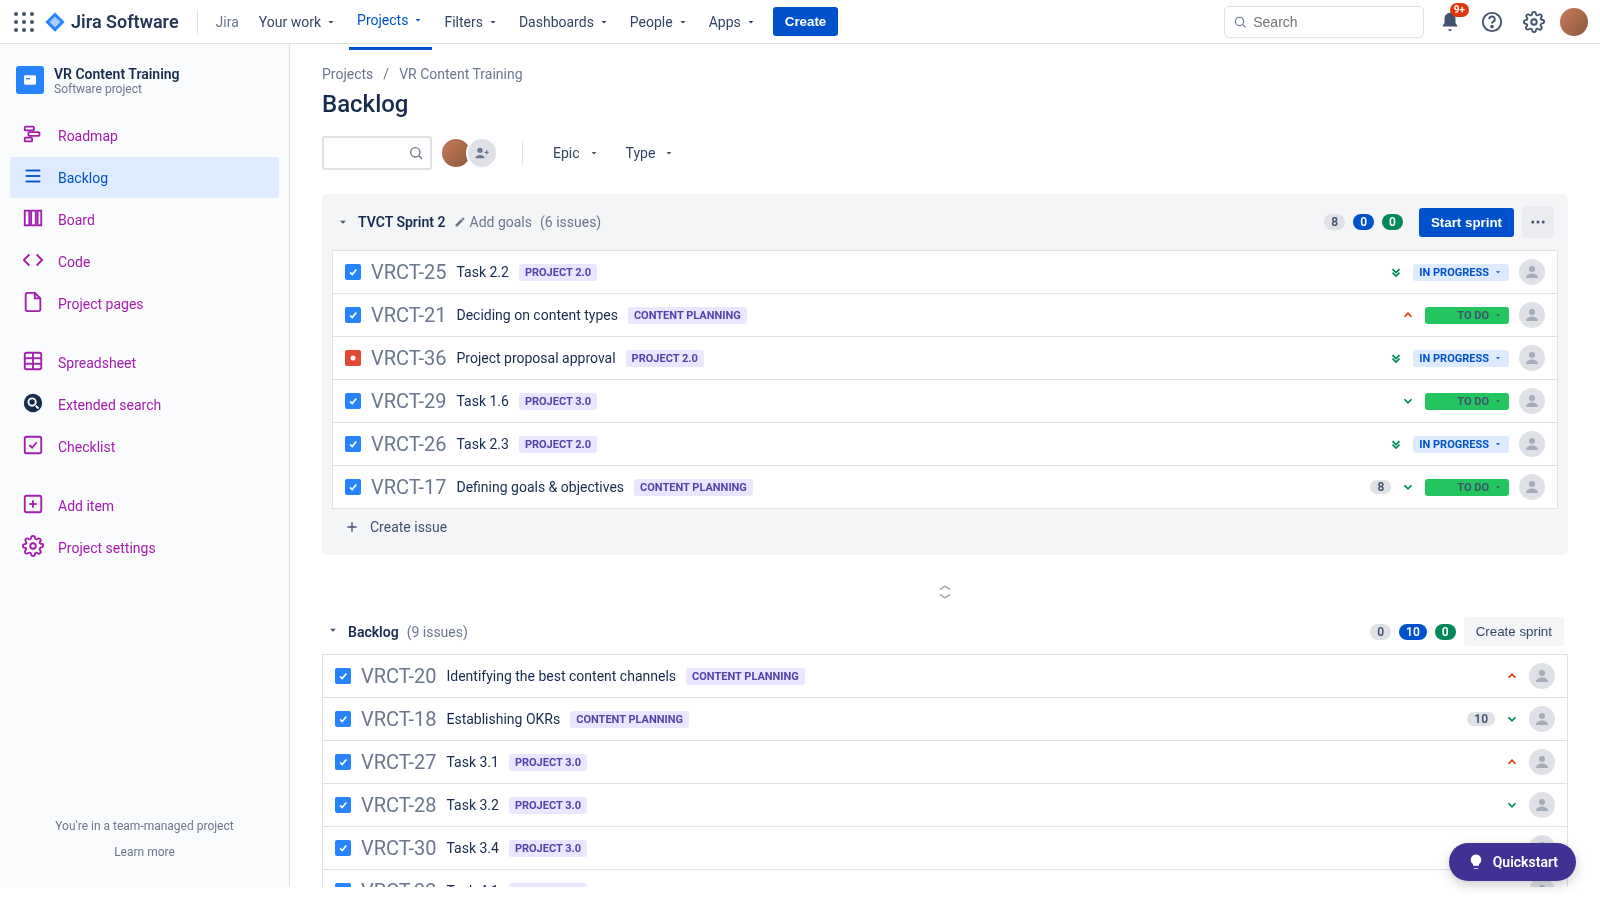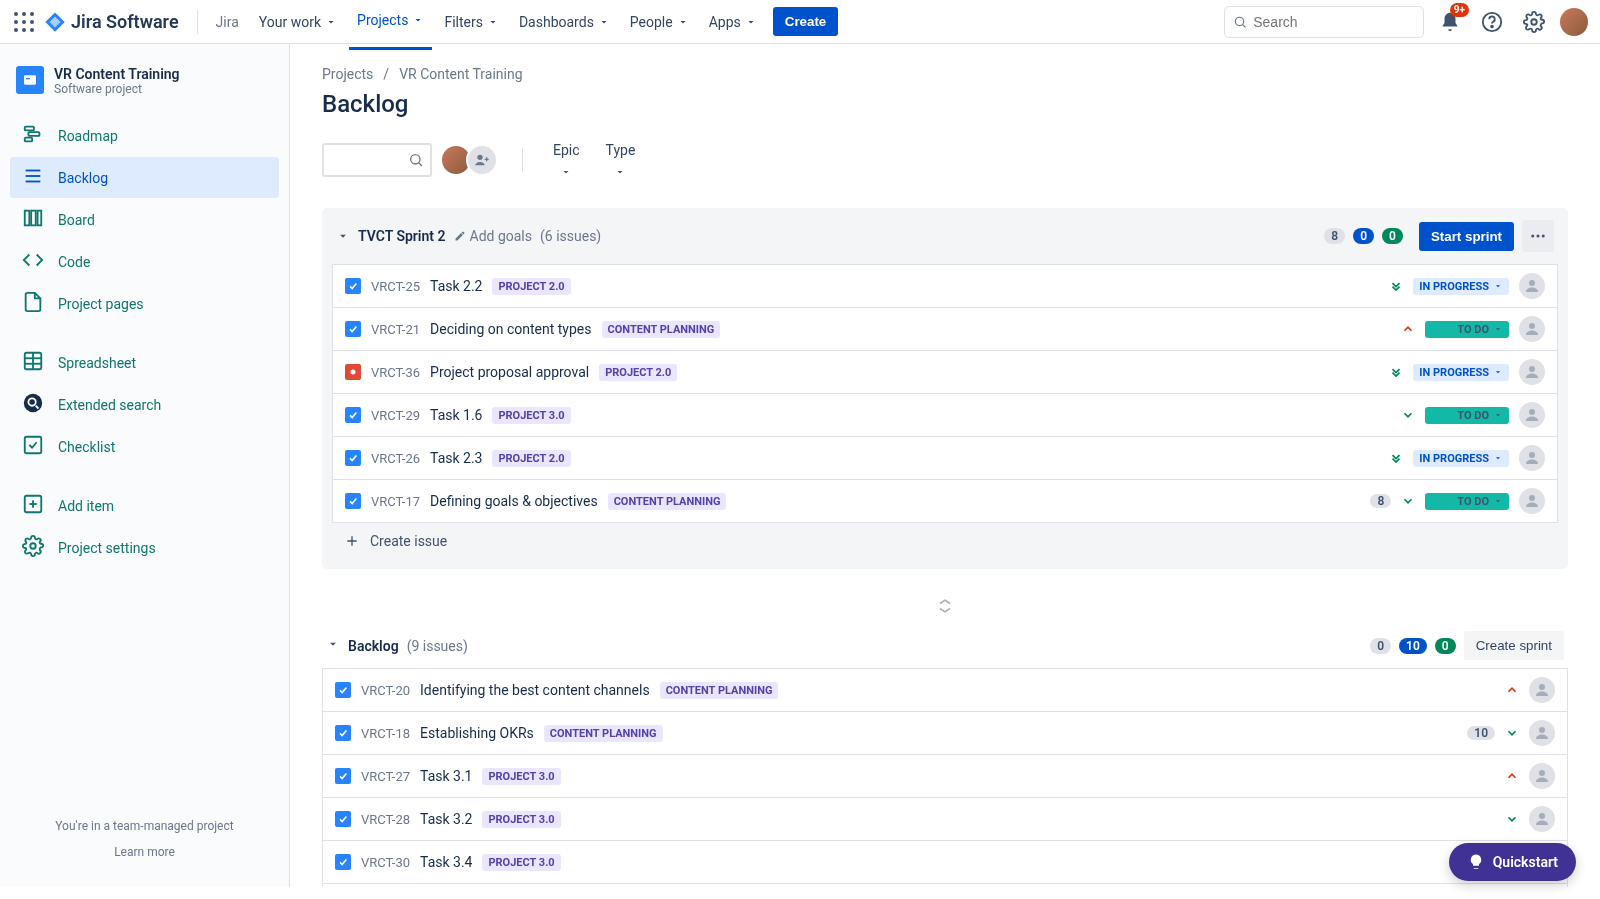--- a/index.html
+++ b/index.html
@@ -27,40 +27,40 @@
 .user-avatar-top { width:28px; height:28px; border-radius:50%; background:linear-gradient(135deg,#c97a5a,#8b5a3c); cursor:pointer;}
 
 
 .layout { display:flex; height:calc(100vh - 56px); }
 .sidebar { width:290px; border-right:1px solid #dfe1e6; background:#fafbfc; display:flex; flex-direction:column; padding:18px 10px;}
 .project-header { display:flex; gap:10px; padding:4px 6px; margin-bottom:14px;}
 .project-icon { width:28px; height:28px; border-radius:3px; background:#2684FF; display:flex; align-items:center; justify-content:center;}
 .project-icon svg { width:16px; height:16px; }
 .project-name { font-weight:600; font-size:14px; }
 .project-sub { font-size:12px; color:#6B778C; }
-.side-item { display:flex; align-items:center; gap:14px; padding:8px 12px; border-radius:3px; color:#0f766e; cursor:pointer; margin:1px 0;}
+.side-item { display:flex; align-items:center; gap:14px; padding:8px 12px; border-radius:3px; color:#a21caf; cursor:pointer; margin:1px 0;}
 .side-item.active { background:#deebff; color:#0052CC; }
 .side-item svg { width:22px; height:22px; flex-shrink:0;}
 .side-group { margin-bottom:6px;}
 .sidebar-footer { margin-top:auto; text-align:center; font-size:12px; color:#6B778C; padding:10px 0;}
 .sidebar-footer .learn { margin-top:12px; cursor:pointer;}
 
 
 .main { flex:1; overflow-y:auto; padding:22px 32px 60px 32px;}
 .breadcrumbs { display:flex; align-items:center; gap:10px; font-size:14px; color:#6B778C; margin-bottom:8px;}
 .breadcrumbs .sep { color:#6B778C;}
 .breadcrumbs .crumb { cursor:pointer; color:#6B778C;}
 h1.page-title { font-size:24px; font-weight:500; margin-bottom:18px;}
 .filters-row { display:flex; align-items:center; gap:14px; margin-bottom:24px;}
 .mini-search { display:flex; align-items:center; border:2px solid #dfe1e6; border-radius:3px; width:110px; height:34px; padding:0 6px; justify-content:flex-end;}
 .avatar-stack { display:flex; align-items:center;}
 .avatar-stack .av { width:32px; height:32px; border-radius:50%; border:2px solid #fff; margin-left:-6px;}
 .av.user1 { background:linear-gradient(135deg,#c97a5a,#8b5a3c);}
 .av.add { background:#dfe1e6; display:flex; align-items:center; justify-content:center;}
-.filter-dd { display:flex; align-items:center; gap:8px; padding:6px 6px; cursor:pointer; color:#344563;flex-direction:column;}
+.filter-dd { display:flex; align-items:center; gap:8px; padding:6px 6px; cursor:pointer; color:#344563;}
 
 
 .sprint-wrap { background:#f4f5f7; border-radius:5px; margin-bottom:20px;}
 .sprint-head { display:flex; align-items:center; padding:12px 14px; gap:8px;}
 .sprint-head .exp { cursor:pointer; display:flex; }
 .sprint-title { font-weight:600;}
 .sprint-sub { color:#6B778C;}
 .add-dates { color:#6B778C; display:flex; align-items:center; gap:4px; cursor:pointer;}
 .sprint-head-right { margin-left:auto; display:flex; align-items:center; gap:8px;}
 .pill { border-radius:10px; padding:1px 7px; font-size:12px; font-weight:600; display:inline-block;}
@@ -68,27 +68,27 @@
 .pill.blue { background:#0052CC; color:#fff;}
 .pill.green { background:#00875A; color:#fff;}
 .more-btn { width:32px; height:32px; display:flex; align-items:center; justify-content:center; background:#ebecf0; border-radius:3px; cursor:pointer;}
 
 .issue-row { display:flex; align-items:center; background:#fff; border:1px solid #dfe1e6; border-top:none; padding:8px 12px; gap:10px;}
 .issue-list .issue-row:first-child { border-top:1px solid #dfe1e6;}
 .issue-type { width:16px; height:16px; display:flex; align-items:center; justify-content:center; border-radius:2px;}
 .issue-type.task { background:#2684FF;}
 .issue-type.bug { background:#E34935;}
 .issue-type svg { width:10px; height:10px; }
-.issue-key { color:#6B778C; font-size:13px;}
+.issue-key { color:#6B778C; font-size:20px;}
 .issue-sum { color:#172B4D; font-size:14px;}
 .epic-badge { font-size:11px; font-weight:700; padding:2px 6px; border-radius:3px; background:#EAE6FF; color:#5243AA;}
 .issue-right { margin-left:auto; display:flex; align-items:center; gap:10px;}
 .priority { display:flex;}
 .status-badge { background:#deebff; color:#0052CC; font-size:11px; font-weight:700; padding:2px 6px; border-radius:3px; display:flex; align-items:center; gap:4px; cursor:pointer;}
-.status-badge.todo { background:#14b8a6; color:#42526E;padding-left:32px;}
+.status-badge.todo { background:#22c55e; color:#42526E;padding-left:32px;}
 .assignee { width:26px; height:26px; border-radius:50%; background:#dfe1e6; display:flex; align-items:center; justify-content:center;}
 .est-pill { background:#dfe1e6; color:#42526E; border-radius:10px; padding:0 7px; font-size:12px; font-weight:600;}
 .create-issue-row { display:flex; align-items:center; gap:10px; padding:10px 12px; color:#42526E; cursor:pointer;}
 
 .divider-handle { display:flex; justify-content:center; padding:10px 0; color:#A5ADBA;}
 
 
 .backlog-head { display:flex; align-items:center; padding:8px 4px; gap:8px;}
 .backlog-head .exp { cursor:pointer;}
 .backlog-head-right { margin-left:auto; display:flex; align-items:center; gap:8px;}

